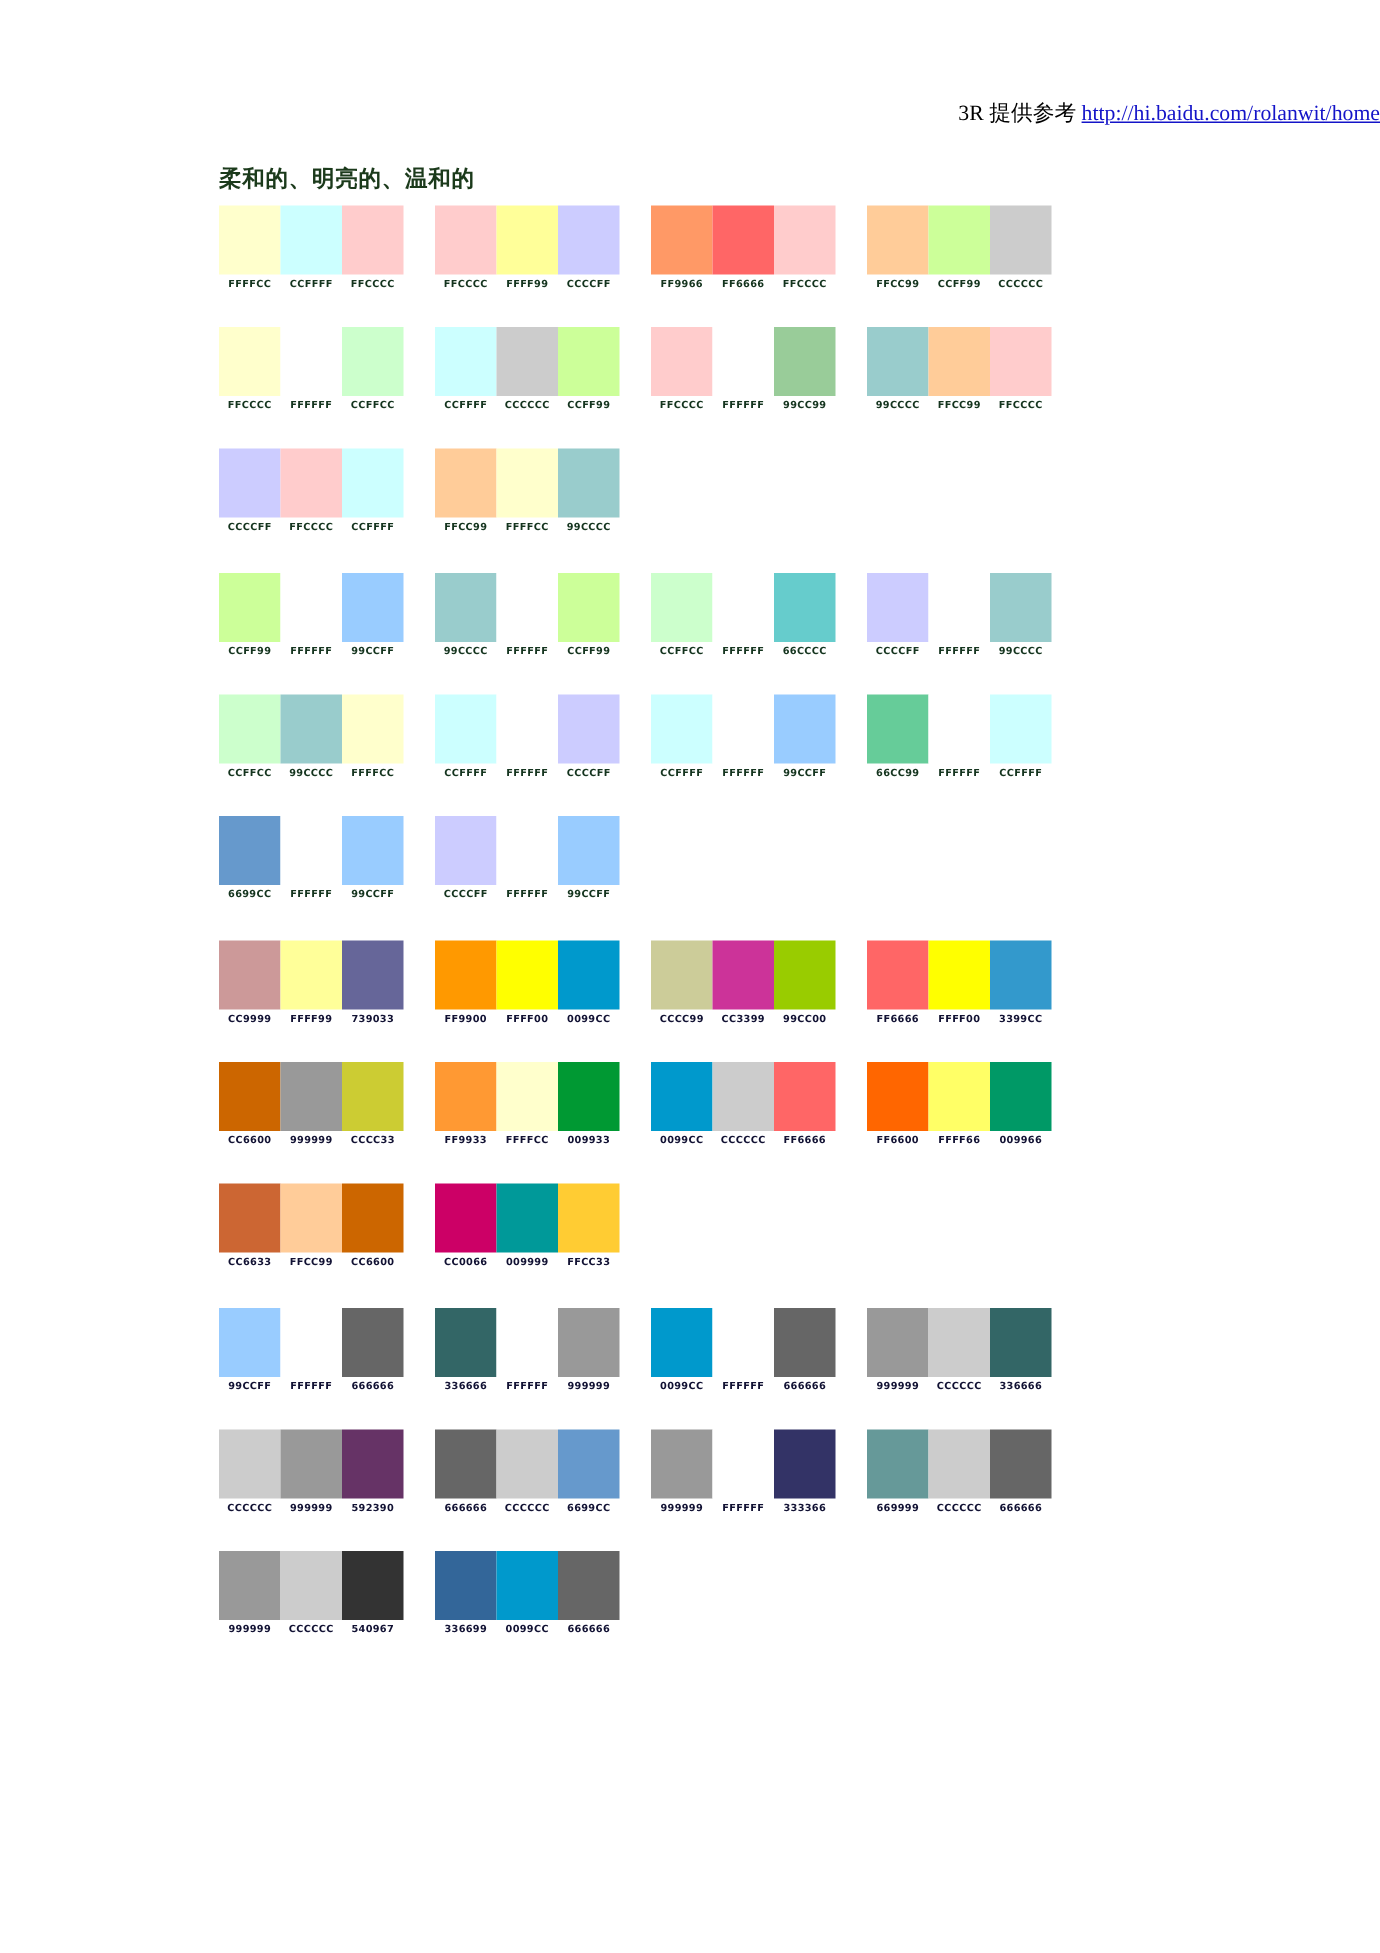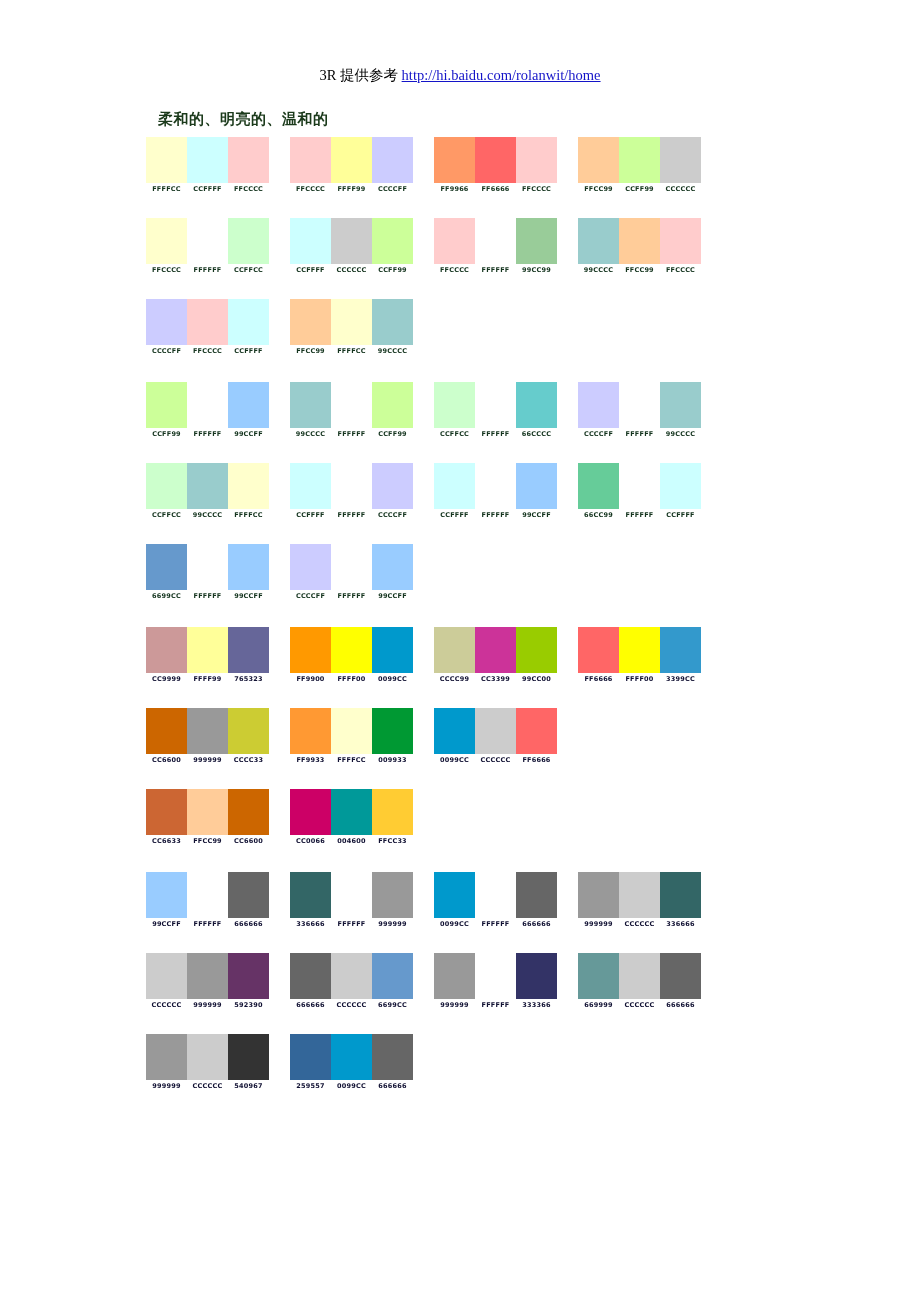--- a/index.html
+++ b/index.html
@@ -17,21 +17,21 @@
   .page {
     width: 920px;
     height: 1302px;
     position: relative;
   }
   .header {
     position: absolute;
     top: 66px;
     left: 0;
     width: 920px;
-    text-align: center;
+    text-align: right;
     font-family: "Liberation Serif", serif;
     font-size: 14.5px;
     color: #000000;
     white-space: nowrap;
   }
   .header .link {
     color: #1414c8;
     text-decoration: underline;
     font-family: "Liberation Serif", serif;
   }
@@ -43,21 +43,21 @@
   }
   .section {
     position: relative;
   }
   .section-title {
     font-family: Liberation Sans, sans-serif;
     font-weight: bold;
     font-size: 15px;
     letter-spacing: 0.5px;
     color: #1b3a1b;
-    margin: 0 0 8px 12px;
+    margin: 0 0 8px 0;
     white-space: nowrap;
   }
   .section.dark .section-title {
     color: #000000;
   }
   .rows {
     position: relative;
   }
   .row {
     display: flex;
@@ -383,21 +383,21 @@
           <div class="row">
             <div class="group">
               <div class="swatches">
                 <div class="sw" style="background: rgb(204, 153, 153);"></div>
                 <div class="sw" style="background: rgb(255, 255, 153);"></div>
                 <div class="sw" style="background: rgb(102, 102, 153);"></div>
               </div>
               <div class="labels">
                 <div class="lb">CC9999</div>
                 <div class="lb">FFFF99</div>
-                <div class="lb">765323</div>
+                <div class="lb">739033</div>
               </div>
             </div>
             <div class="group">
               <div class="swatches">
                 <div class="sw" style="background: rgb(255, 153, 0);"></div>
                 <div class="sw" style="background: rgb(255, 255, 0);"></div>
                 <div class="sw" style="background: rgb(0, 153, 204);"></div>
               </div>
               <div class="labels">
                 <div class="lb">FF9900</div>
@@ -461,20 +461,32 @@
                 <div class="sw" style="background: rgb(0, 153, 204);"></div>
                 <div class="sw" style="background: rgb(204, 204, 204);"></div>
                 <div class="sw" style="background: rgb(255, 102, 102);"></div>
               </div>
               <div class="labels">
                 <div class="lb">0099CC</div>
                 <div class="lb">CCCCCC</div>
                 <div class="lb">FF6666</div>
               </div>
             </div>
+            <div class="group">
+              <div class="swatches">
+                <div class="sw" style="background: rgb(255, 102, 0);"></div>
+                <div class="sw" style="background: rgb(255, 255, 102);"></div>
+                <div class="sw" style="background: rgb(0, 153, 102);"></div>
+              </div>
+              <div class="labels">
+                <div class="lb">FF6600</div>
+                <div class="lb">FFFF66</div>
+                <div class="lb">009966</div>
+              </div>
+            </div>
           </div>
           <div class="row-gap"></div>
           <div class="row">
             <div class="group">
               <div class="swatches">
                 <div class="sw" style="background: rgb(204, 102, 51);"></div>
                 <div class="sw" style="background: rgb(255, 204, 153);"></div>
                 <div class="sw" style="background: rgb(204, 102, 0);"></div>
               </div>
               <div class="labels">
@@ -484,21 +496,21 @@
               </div>
             </div>
             <div class="group">
               <div class="swatches">
                 <div class="sw" style="background: rgb(204, 0, 102);"></div>
                 <div class="sw" style="background: rgb(0, 153, 153);"></div>
                 <div class="sw" style="background: rgb(255, 204, 51);"></div>
               </div>
               <div class="labels">
                 <div class="lb">CC0066</div>
-                <div class="lb">004600</div>
+                <div class="lb">009999</div>
                 <div class="lb">FFCC33</div>
               </div>
             </div>
           </div>
         </div>
       </div>
       <div class="sec-gap-1"></div>
       <div class="section dark">
         <div class="rows">
           <div class="row">
@@ -616,21 +628,21 @@
                 <div class="lb">540967</div>
               </div>
             </div>
             <div class="group">
               <div class="swatches">
                 <div class="sw" style="background: rgb(51, 102, 153);"></div>
                 <div class="sw" style="background: rgb(0, 153, 204);"></div>
                 <div class="sw" style="background: rgb(102, 102, 102);"></div>
               </div>
               <div class="labels">
-                <div class="lb">259557</div>
+                <div class="lb">336699</div>
                 <div class="lb">0099CC</div>
                 <div class="lb">666666</div>
               </div>
             </div>
           </div>
         </div>
       </div>
     </div>
 
 </div>

